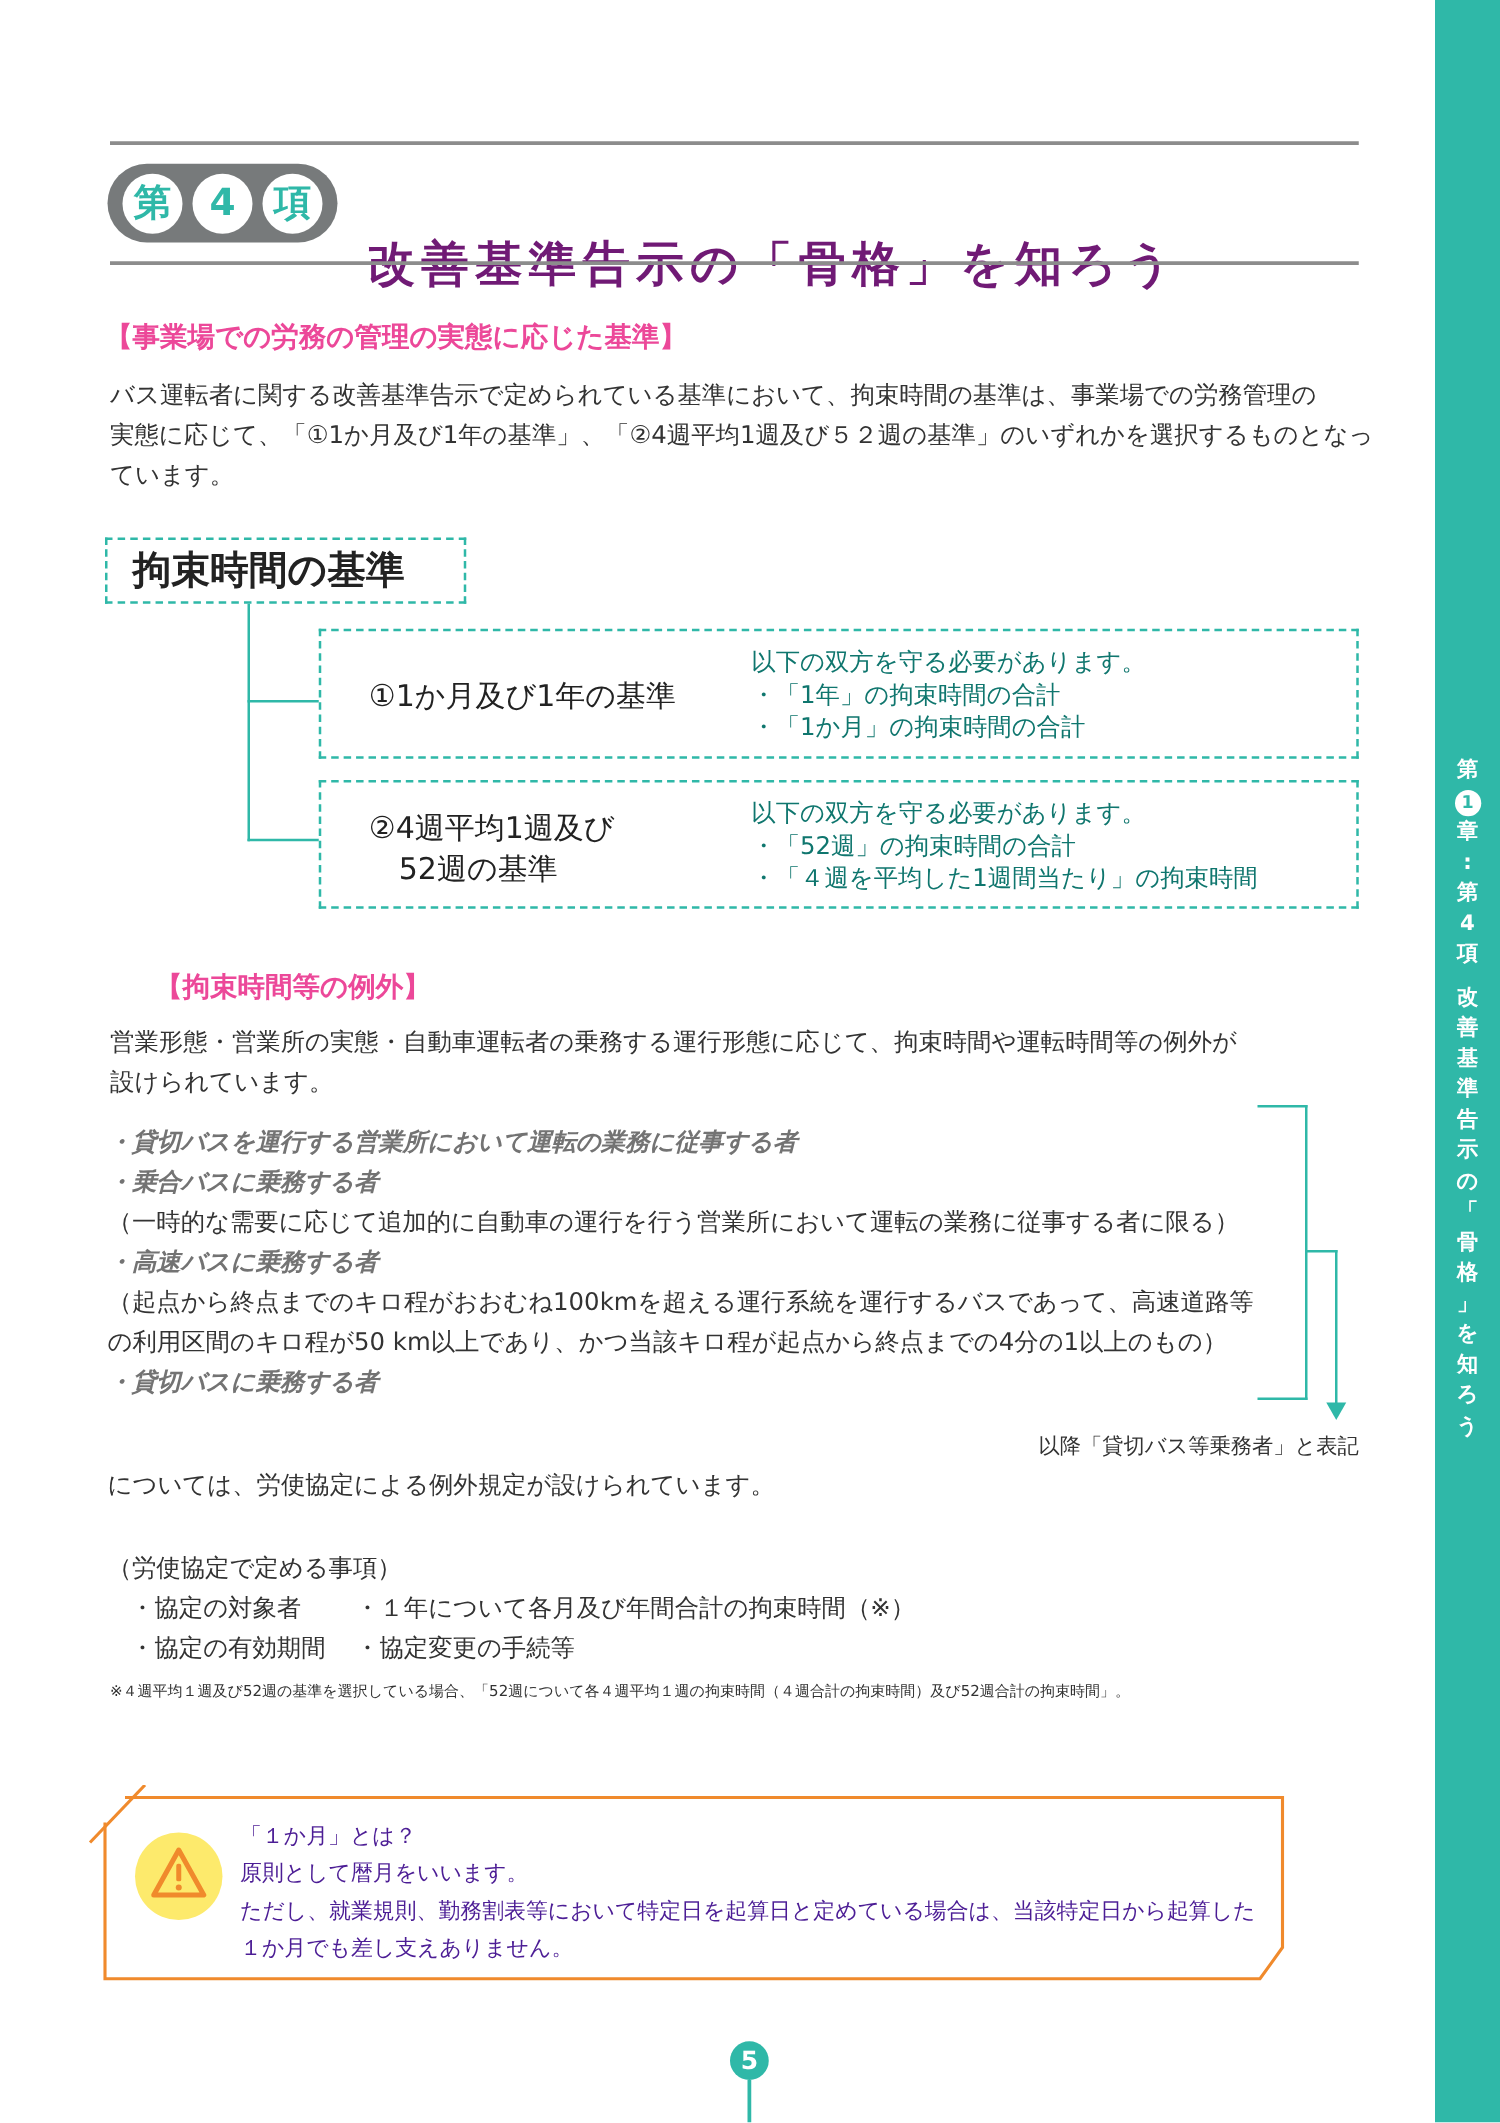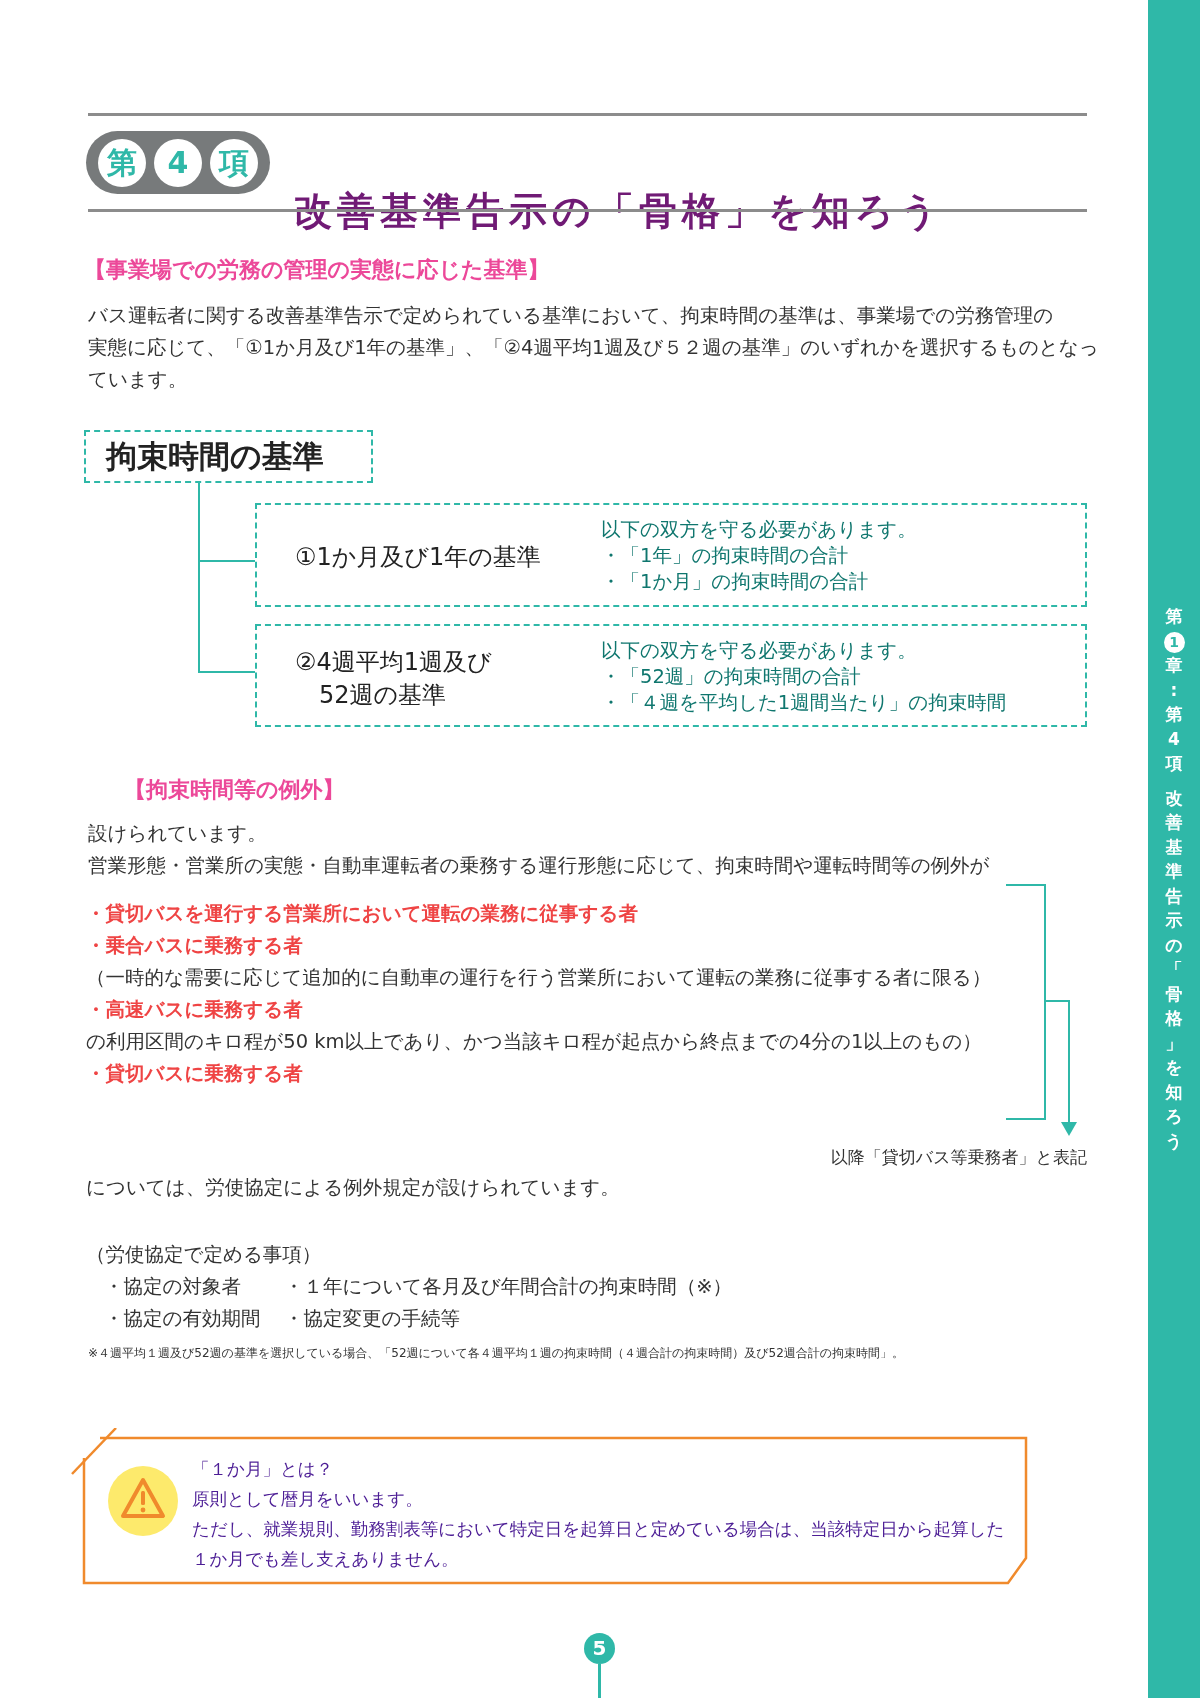--- a/index.html
+++ b/index.html
@@ -21,21 +21,21 @@
   .h-sec { position: absolute; color: #ec4899; font-weight: bold; font-size: 22px; }
   .para { position: absolute; font-size: 19.5px; line-height: 32px; color: #333; }
 
   .std-box { position: absolute; left: 84px; top: 430px; width: 289px; height: 53px; border: 2px dashed #2fb8a8; font-weight: bold; font-size: 31px; line-height: 49px; padding-left: 20px; color: #222; }
   .tree-v { position: absolute; left: 198px; top: 483px; width: 2px; height: 190px; background: #2fb8a8; }
   .tree-h { position: absolute; left: 198px; width: 57px; height: 2px; background: #2fb8a8; }
   .opt-box { position: absolute; left: 255px; width: 832px; border: 2px dashed #2fb8a8; }
   .opt-name { position: absolute; left: 38px; font-size: 24px; line-height: 33px; color: #222; }
   .opt-desc { position: absolute; left: 344px; font-size: 19.5px; line-height: 26px; color: #0f766e; }
 
-  .bold-item { font-weight: bold; color: #ef4444; }
+  .bold-item { font-weight: bold; color: #737373; font-style: italic; }
   .bracket { position: absolute; background: #2fb8a8; }
   .arrow-tip { position: absolute; left: 1061px; top: 1122px; width: 0; height: 0; border-left: 8px solid transparent; border-right: 8px solid transparent; border-top: 14px solid #2fb8a8; }
 
   .note-small { position: absolute; left: 88px; top: 1345px; font-size: 12px; color: #333; }
 
   .alert-wrap { position: absolute; left: 68px; top: 1428px; width: 962px; height: 158px; }
   .alert-wrap svg.frame { position: absolute; left: 0; top: 0; }
   .warn-circle { position: absolute; left: 40px; top: 38px; width: 70px; height: 70px; border-radius: 50%; background: #fdea6c; }
   .alert-text { position: absolute; left: 124px; top: 26px; font-size: 17.5px; line-height: 30px; color: #4c1d95; }
 
@@ -109,29 +109,30 @@
   </div>
   <div class="opt-desc" style="top:12px;">
     <div>以下の双方を守る必要があります。</div>
     <div>・「52週」の拘束時間の合計</div>
     <div>・「４週を平均した1週間当たり」の拘束時間</div>
   </div>
 </div>
 
 <div class="h-sec" style="left:84px; top:775px;margin-left:40px;">【拘束時間等の例外】</div>
 <div class="para" style="left:88px; top:818px;">
+  <div>営業形態・営業所の実態・自動車運転者の乗務する運行形態に応じて、拘束時間や運転時間等の例外が</div>
   <div>設けられています。</div>
-  <div>営業形態・営業所の実態・自動車運転者の乗務する運行形態に応じて、拘束時間や運転時間等の例外が</div>
 </div>
 
 <div class="para" style="left:86px; top:898px;">
   <div class="bold-item">・貸切バスを運行する営業所において運転の業務に従事する者</div>
   <div class="bold-item">・乗合バスに乗務する者</div>
   <div>（一時的な需要に応じて追加的に自動車の運行を行う営業所において運転の業務に従事する者に限る）</div>
   <div class="bold-item">・高速バスに乗務する者</div>
+  <div>（起点から終点までのキロ程がおおむね100kmを超える運行系統を運行するバスであって、高速道路等</div>
   <div>の利用区間のキロ程が50 km以上であり、かつ当該キロ程が起点から終点までの4分の1以上のもの）</div>
   <div class="bold-item">・貸切バスに乗務する者</div>
 </div>
 
 <div class="bracket" style="left:1006px; top:884px; width:40px; height:2px;"></div>
 <div class="bracket" style="left:1044px; top:884px; width:2px; height:236px;"></div>
 <div class="bracket" style="left:1006px; top:1118px; width:40px; height:2px;"></div>
 <div class="bracket" style="left:1044px; top:1000px; width:26px; height:2px;"></div>
 <div class="bracket" style="left:1068px; top:1000px; width:2px; height:124px;"></div>
 <div class="arrow-tip"></div>

